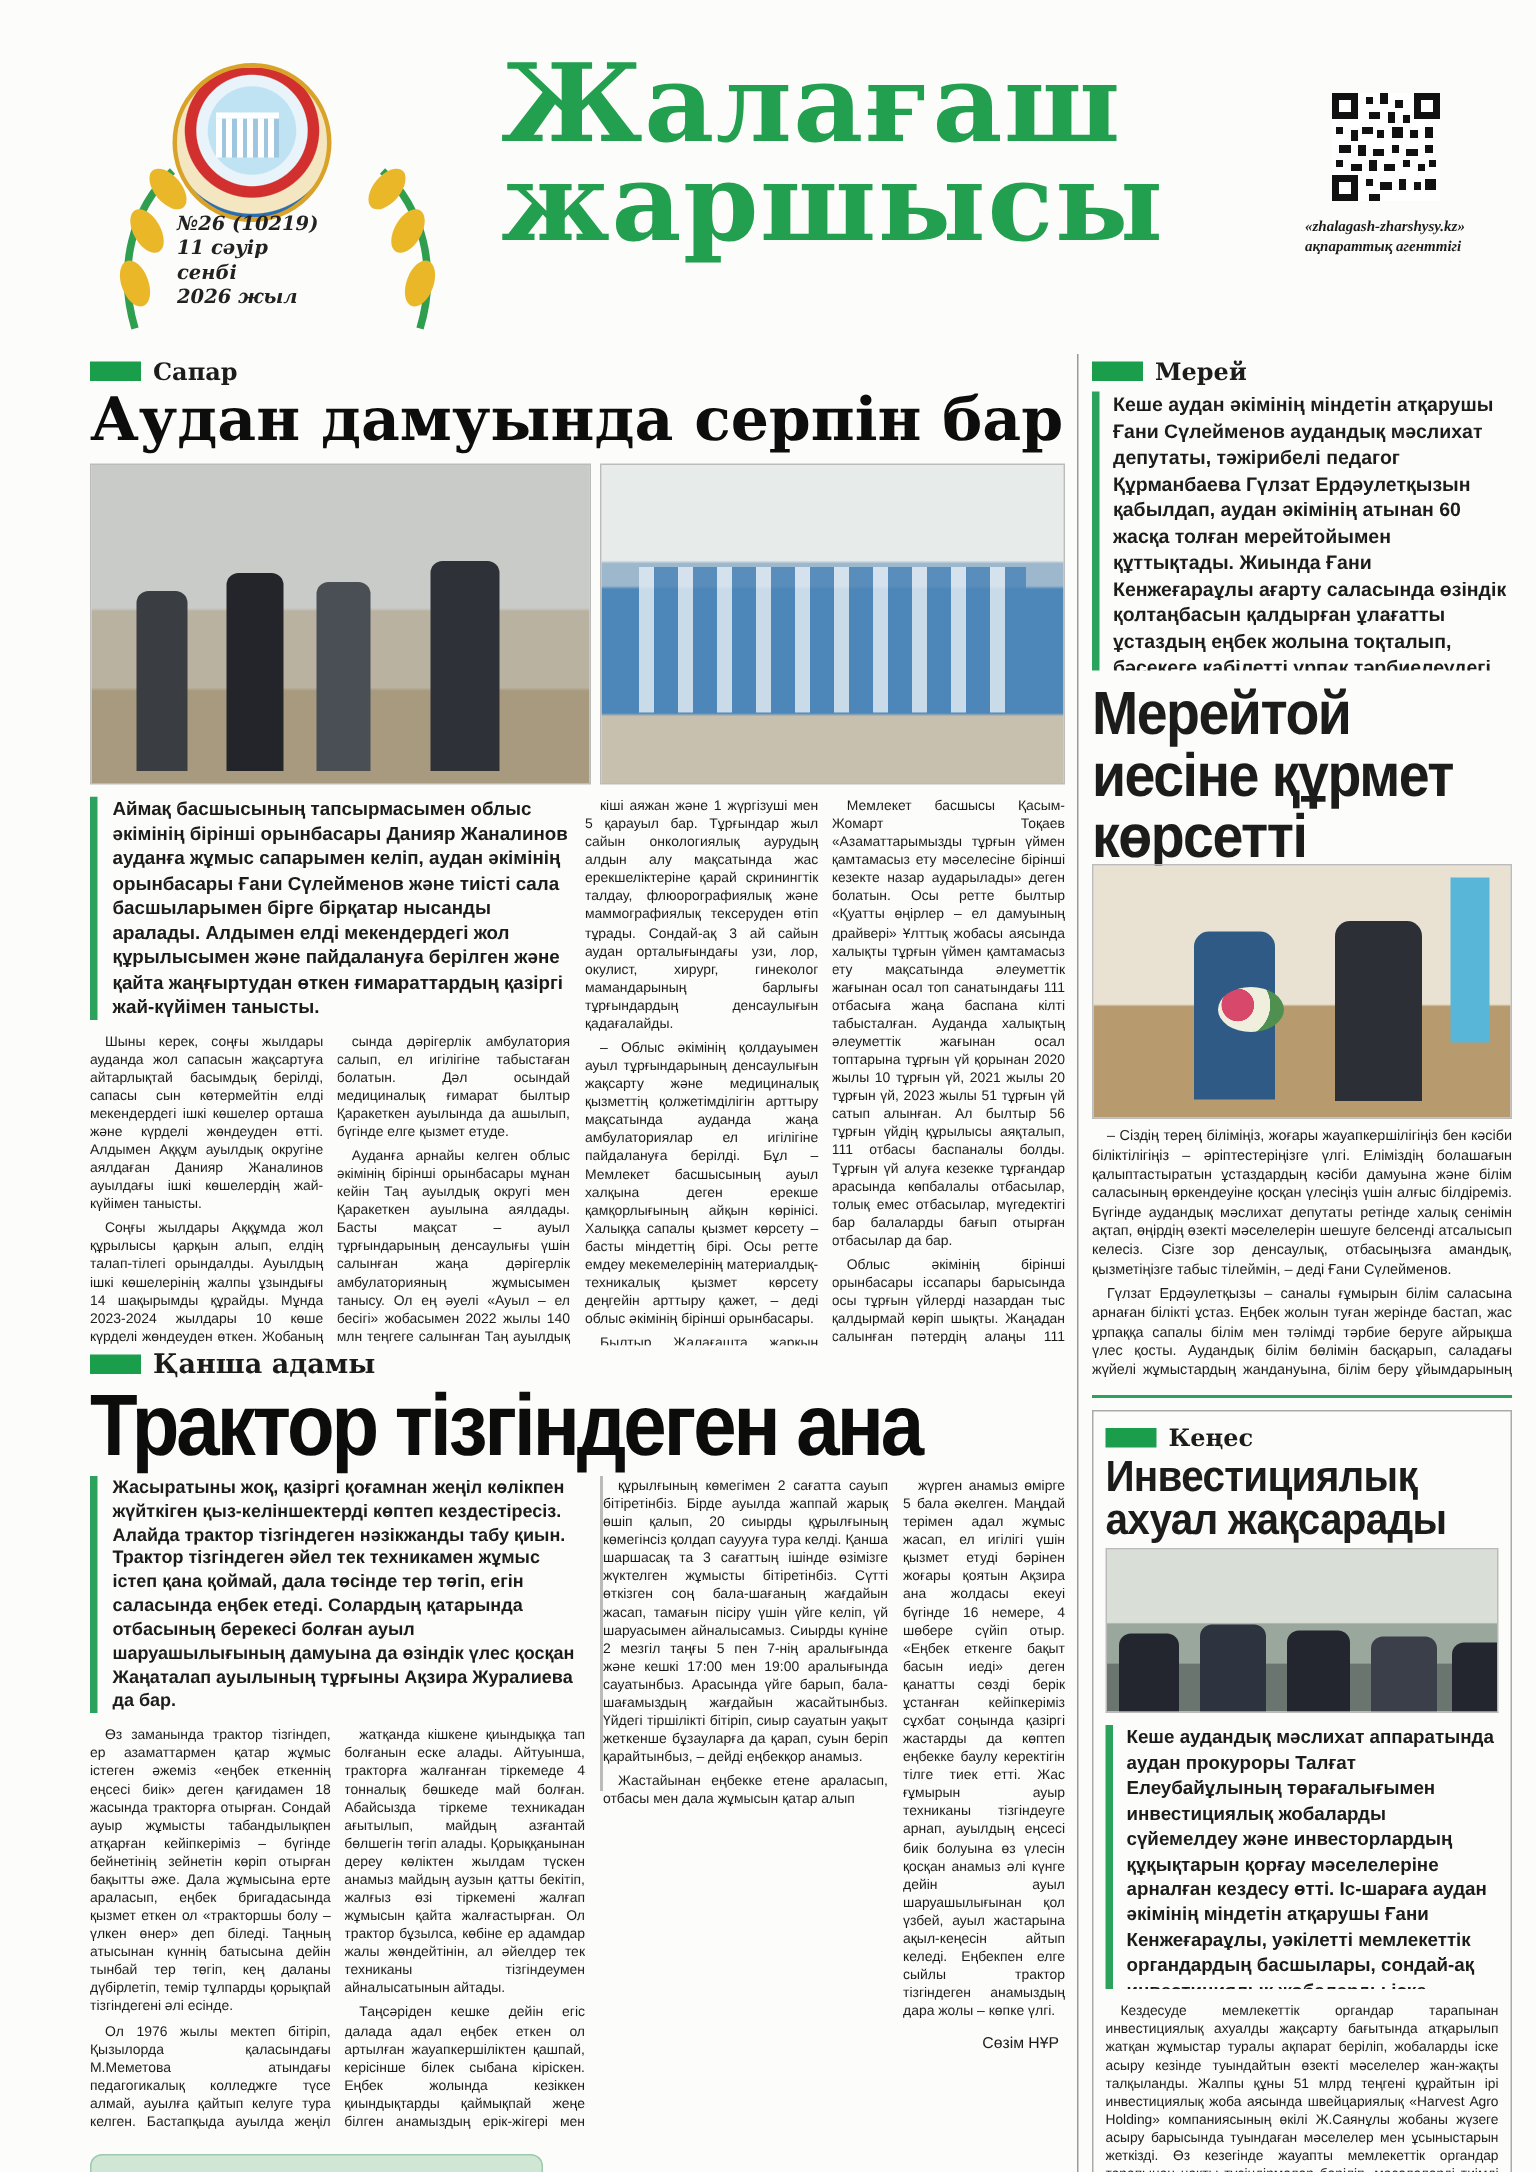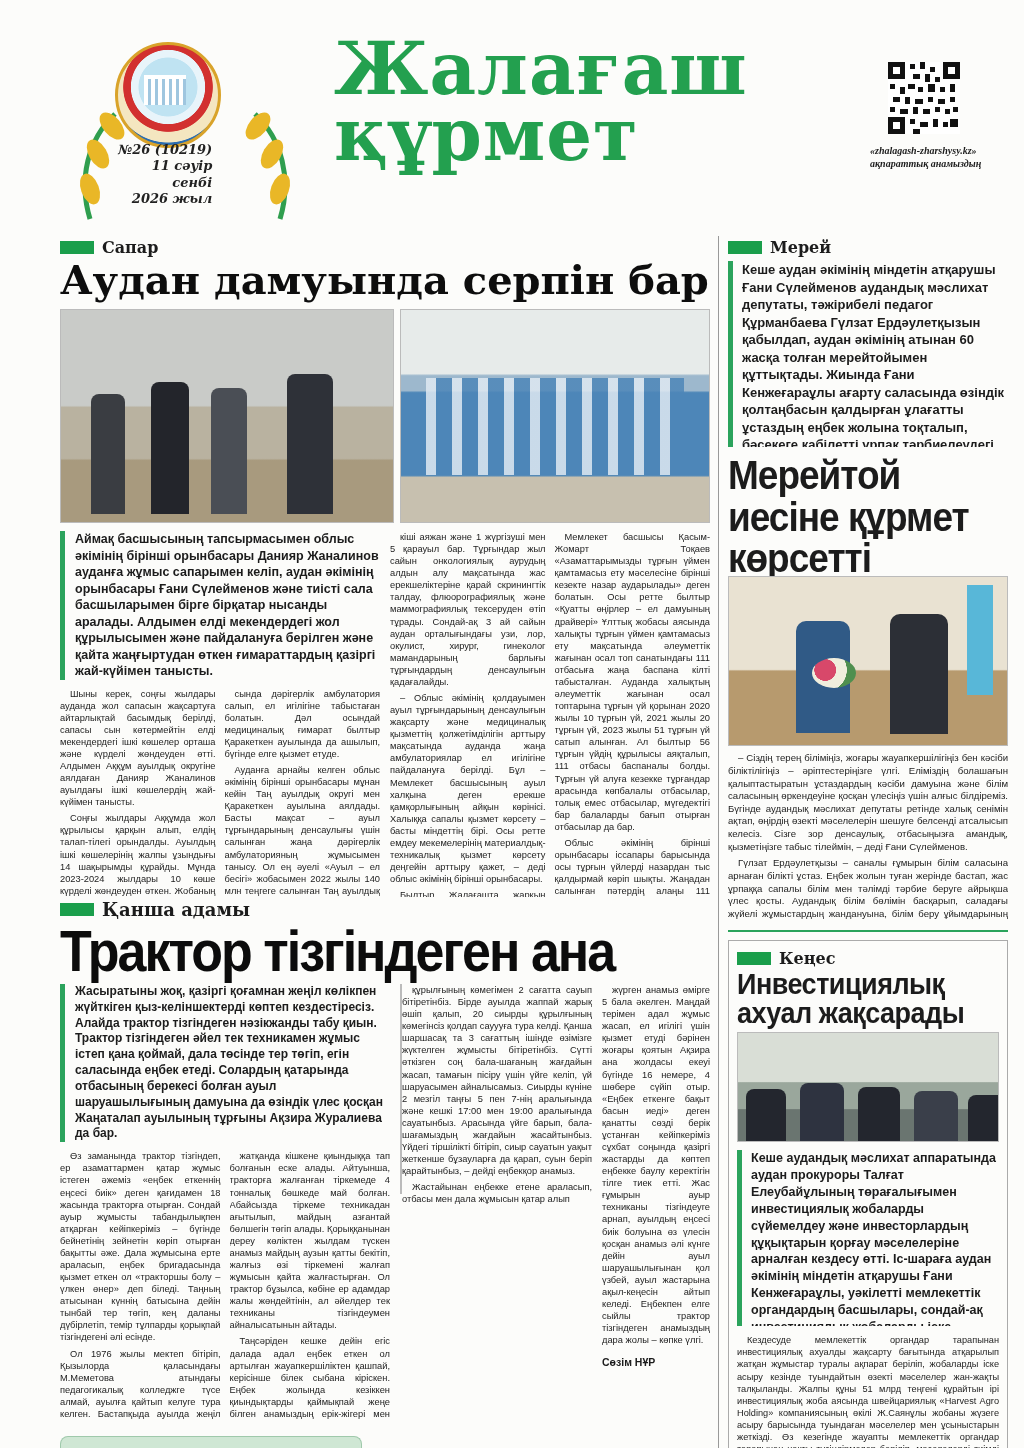--- a/index.html
+++ b/index.html
@@ -1,21 +1,21 @@
 <!DOCTYPE html>
 <html><head>
 <meta charset="utf-8">
 <style>
   html,body{margin:0;padding:0;background:#e8e8e4;}
   .page{position:relative;width:1024px;height:1448px;background:#fcfcfa;margin:0 auto;
         font-family:"Liberation Sans",sans-serif;color:#1c1c1c;overflow:hidden;
         box-sizing:border-box;padding:34px 16px 0 60px;}
   
   .masthead{display:flex;align-items:flex-start;height:196px;}
-  .brandblock{width:250px;position:relative;height:196px;text-align:right;}
+  .brandblock{width:250px;position:relative;height:196px;}
   .emblem{position:absolute;left:55px;top:8px;width:100px;height:100px;border-radius:50%;
           background:radial-gradient(circle at 50% 42%,#bfe3f2 0 38%,#e8f4fa 39% 48%,#d2302f 49% 58%,#f4e6c0 59% 72%,#2b6db0 73% 100%);
           border:3px solid #d9a32a;}
   .emblem .bld{position:absolute;left:26px;top:30px;width:42px;height:26px;background:
        repeating-linear-gradient(90deg,#fff 0 4px,#9fc6df 4px 7px);border-top:4px solid #fff;}
   .wreath{position:absolute;left:0;top:60px;width:250px;height:130px;}
   .issue{position:absolute;left:58px;top:108px;font-family:"DejaVu Serif",serif;
          font-style:italic;font-weight:bold;font-size:13px;line-height:1.25;color:#222;}
   .titleblock{flex:1;padding-left:24px;}
   .paper-title{font-family:"DejaVu Serif",serif;font-weight:bold;color:#23a04f;
@@ -47,21 +47,21 @@
   .ph2{flex:1;background:linear-gradient(180deg,#e7ebea 0 30%,#9db8cd 31% 38%,#4d86b8 39% 78%,#c7c0af 79% 100%);}
   .ph2 .stripes{position:absolute;left:8%;top:32%;width:84%;height:46%;
        background:repeating-linear-gradient(90deg,#dfe9f2 0 10px,#4d86b8 10px 26px);opacity:.85;}
   .sapar-body{display:flex;gap:10px;height:366px;overflow:hidden;}
   .half{width:320px;display:flex;flex-direction:column;}
   .lead{border-left:5px solid #2ba35c;padding-left:10px;font-weight:bold;
         font-size:12.5px;line-height:1.32;margin-bottom:8px;}
   .cols{display:flex;gap:9px;flex:1;overflow:hidden;}
   .col{flex:1;font-size:9.3px;line-height:1.3;text-align:justify;overflow:hidden;}
   .col p{margin:0 0 4px;text-indent:10px;}
-  .byline{font-weight:bold;font-size:10.5px;text-align:left;padding:6px 4px 0 0;}
+  .byline{font-weight:normal;font-size:10.5px;text-align:right;padding:6px 4px 0 0;}
   
   .h2-cond{font-family:"Liberation Sans",sans-serif;font-weight:bold;font-size:52px;
            letter-spacing:-2px;line-height:1;margin:0 0 10px;color:#0c0c0c;
            transform:scaleY(1.12);transform-origin:left top;}
   .enbek-body{display:flex;gap:10px;height:438px;overflow:hidden;margin-top:10px;}
   .enbek-left{width:330px;display:flex;flex-direction:column;}
   .enbek-mid{width:192px;display:flex;flex-direction:row;}
   .tractor-photo{height:208px;border:1px solid #bbb;position:relative;overflow:hidden;
       background:linear-gradient(135deg,#2e3a46 0 30%,#8ea6b5 31% 55%,#cfd9de 56% 75%,#5d6a74 76% 100%);margin-bottom:6px;}
   .tractor-photo .cab{position:absolute;left:18%;top:12%;width:64%;height:76%;
@@ -118,21 +118,21 @@
       <div class="issue">
         <div>№26 (10219)</div>
         <div style="white-space:pre-line">11 сәуір
 сенбі
 2026 жыл</div>
       </div>
     </div>
     <div class="titleblock">
       <div class="paper-title">
         <div>Жалағаш</div>
-        <div>құрмет</div>
+        <div>жаршысы</div>
       </div>
     </div>
     <div class="qrblock">
       <svg class="qr" viewBox="0 0 29 29" shape-rendering="crispEdges">
         <rect width="29" height="29" fill="#fff"></rect>
         <g fill="#111">
           <path d="M0,0h7v7h-7z M2,2h3v3h-3z" fill-rule="evenodd"></path>
           <path d="M22,0h7v7h-7z M24,2h3v3h-3z" fill-rule="evenodd"></path>
           <path d="M0,22h7v7h-7z M2,24h3v3h-3z" fill-rule="evenodd"></path>
           <rect x="9" y="1" width="2" height="2"></rect>
@@ -164,21 +164,21 @@
           <rect x="9" y="23" width="2" height="2"></rect>
             <rect x="13" y="24" width="3" height="2"></rect>
           <rect x="18" y="23" width="2" height="3"></rect>
             <rect x="22" y="24" width="2" height="2"></rect>
           <rect x="25" y="23" width="3" height="3"></rect>
             <rect x="10" y="27" width="3" height="2"></rect>
         </g>
       </svg>
       <div class="qr-caption">
         <div>«zhalagash-zharshysy.kz»</div>
-        <div>ақпараттық анамыздың</div>
+        <div>ақпараттық агенттігі</div>
       </div>
     </div>
   </div>
 
 
   <div class="content">
 
     <div class="main">
 
       <div class="stag">

